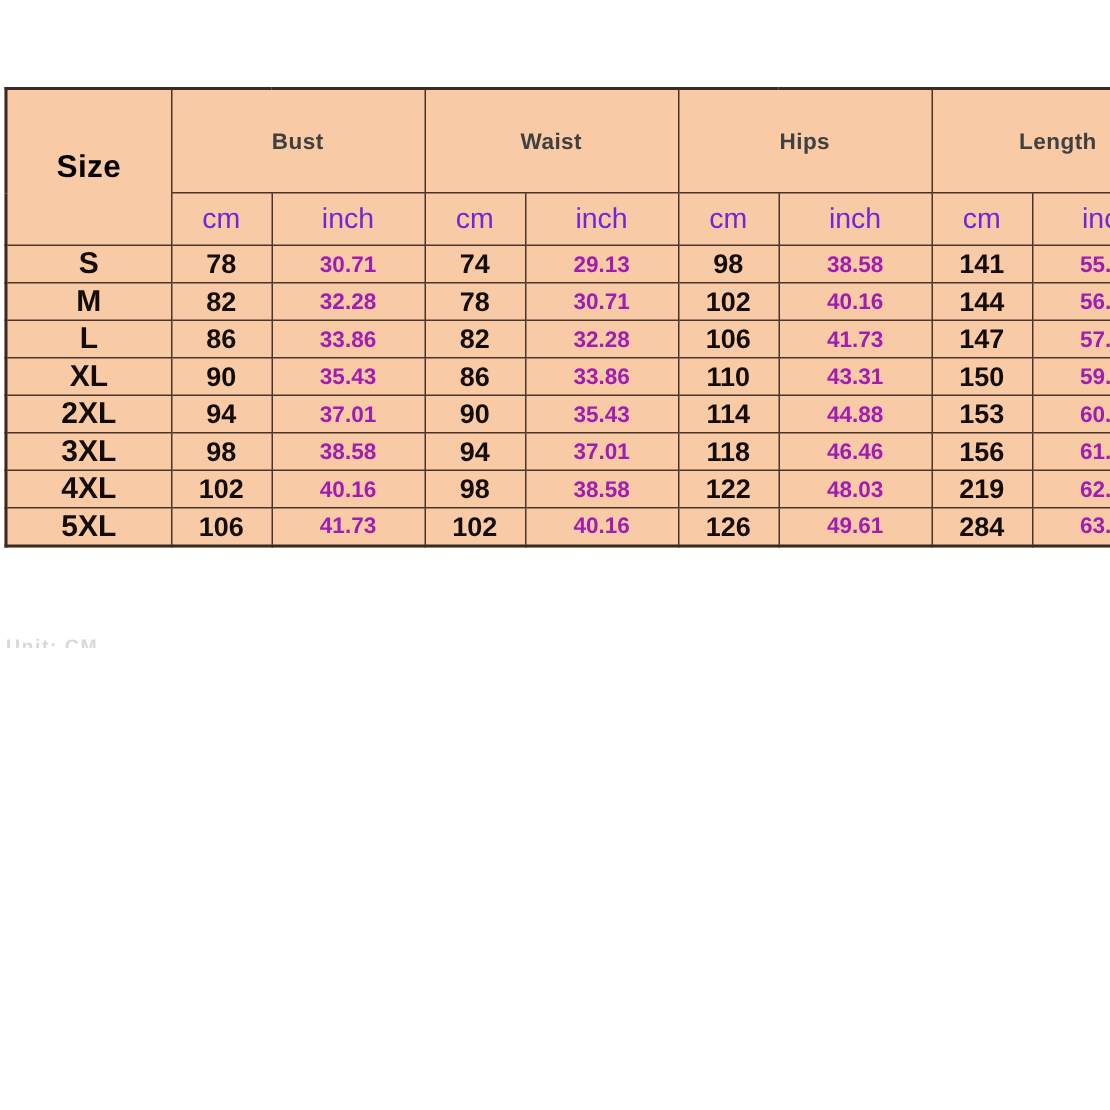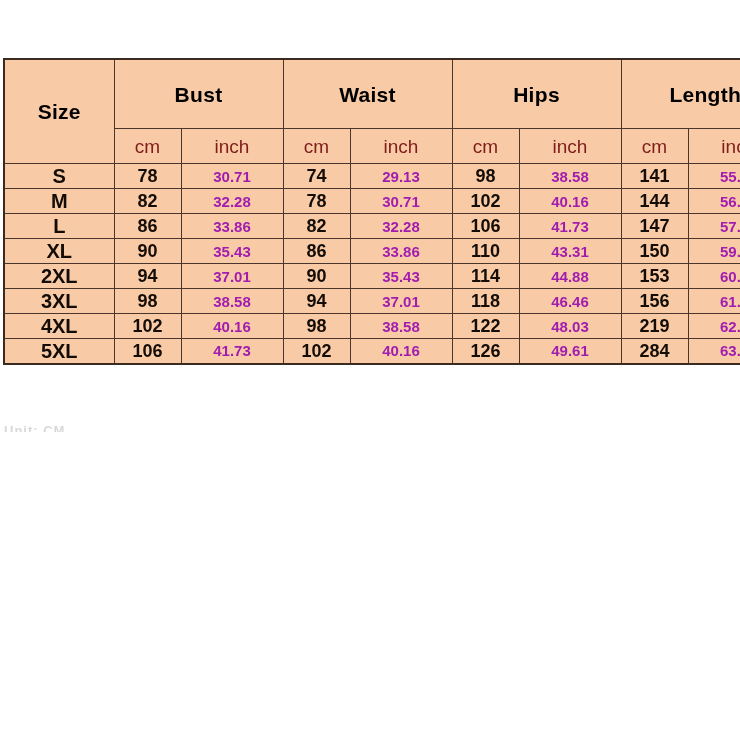--- a/index.html
+++ b/index.html
@@ -36,39 +36,39 @@
     background: #F8CBA6;
     text-align: center;
     vertical-align: middle;
     padding: 0;
     line-height: 1;
   }
 
   
   .grp-head {
     height: 68px;
-    font-size: 21px;
-    font-weight: bold;
-    color: #000000;
+    font-size: 15px;
+    font-weight: bold;
+    color: #404040;
     letter-spacing: 0.3px;
   }
 
   .size-head {
     font-size: 21px;
     font-weight: bold;
     color: #000000;
     letter-spacing: 0.3px;
   }
 
   
   .unit-head {
     height: 34px;
     font-size: 19px;
     font-weight: normal;
-    color: #7f1d1d;
+    color: #6d28d9;
   }
 
   
   tbody tr { height: 25px; }
 
   td.size-cell {
     font-size: 20px;
     font-weight: bold;
     color: #120b06;
   }

